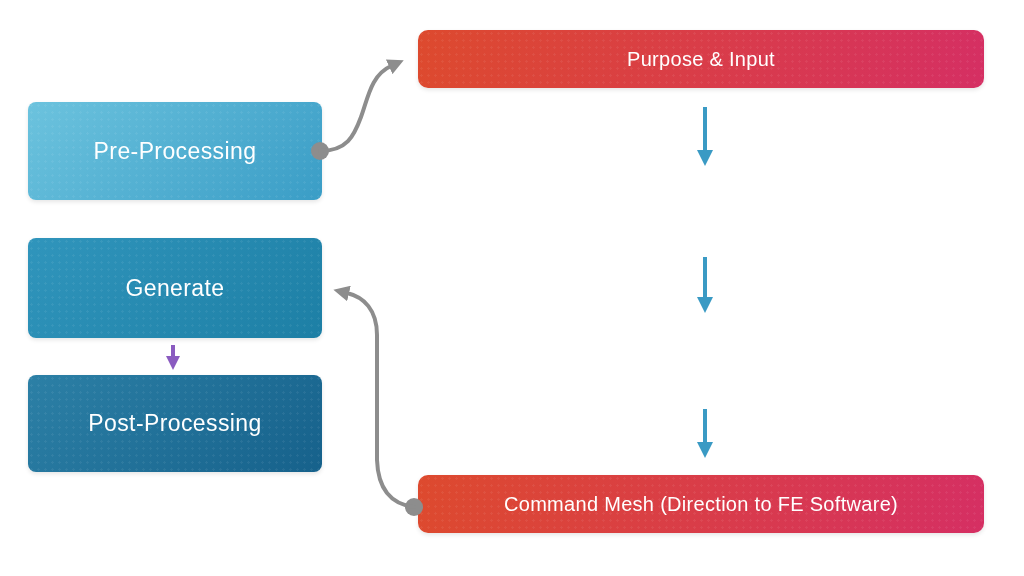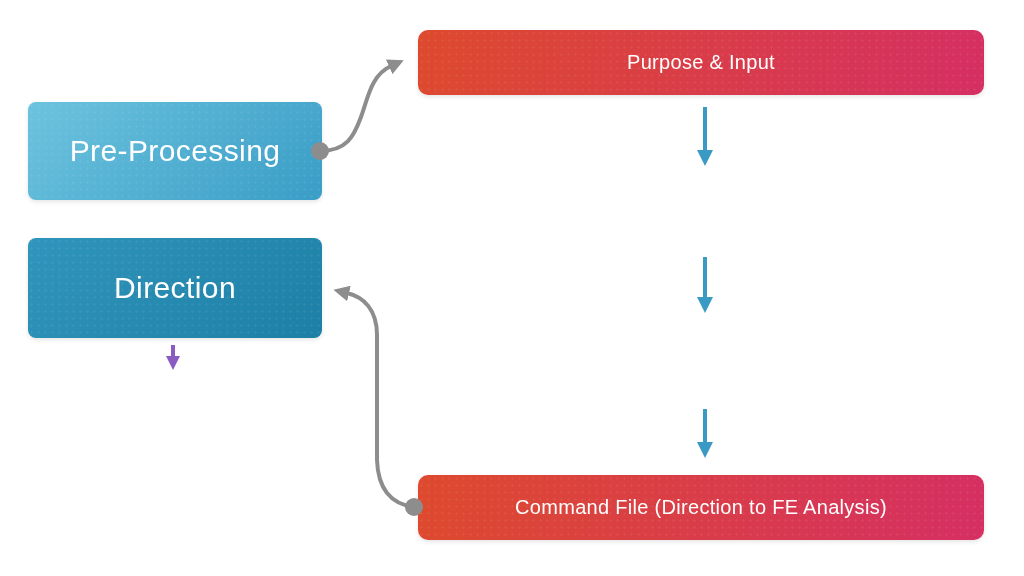--- a/index.html
+++ b/index.html
@@ -32,30 +32,30 @@
     border-radius: inherit;
     background-image: radial-gradient(rgba(255,255,255,0.22) 1px, transparent 1.4px);
     background-size: 7px 7px;
     opacity: 0.28;
     pointer-events: none;
   }
   .stage {
     left: 28px;
     width: 294px;
     border-radius: 8px;
-    font-size: 30px;
+    font-size: 23px;
     letter-spacing: 0.4px;
   }
   .stage-pre  { top: 102px; height: 98px;  background: linear-gradient(135deg, #6cc3de 0%, #3a9dc6 100%); }
   .stage-ana  { top: 238px; height: 100px; background: linear-gradient(135deg, #3095bc 0%, #1d7fa5 100%); }
   .stage-post { top: 375px; height: 97px;  background: linear-gradient(135deg, #2c80a6 0%, #16618b 100%); }
   .step {
     left: 418px;
     width: 566px;
-    height: 65px;
+    height: 58px;
     border-radius: 10px;
     font-size: 20px;
     letter-spacing: 0.3px;
     background: linear-gradient(100deg, #dd4a2e 0%, #d52f63 100%);
   }
   .step-1 { top: 30px; }
   .step-2 { top: 178px; }
   .step-3 { top: 325px; }
   .step-4 { top: 475px; }
   .node-label {
@@ -74,28 +74,31 @@
 </style>
 </head>
 <body>
 
 <div class="canvas">
 
   <div class="node stage stage-pre">
     <span class="node-label">Pre-Processing</span>
   </div>
   <div class="node stage stage-ana">
-    <span class="node-label">Direction</span>
+    <span class="node-label">Generate</span>
+  </div>
+  <div class="node stage stage-post">
+    <span class="node-label">Post-Processing</span>
   </div>
 
   <div class="node step step-1">
     <span class="node-label">Purpose &amp; Input</span>
   </div>
   <div class="node step step-4">
-    <span class="node-label">Command File (Direction to FE Analysis)</span>
+    <span class="node-label">Command Mesh (Direction to FE Software)</span>
   </div>
 
   <svg class="arrow-layer" viewBox="0 0 1024 576" xmlns="http://www.w3.org/2000/svg">
     <defs>
       <marker id="blueHead" markerUnits="userSpaceOnUse" markerWidth="18" markerHeight="18" refX="2" refY="8" orient="auto">
         <path d="M0,0 L16,8 L0,16 Z" fill="#3a9ac4"></path>
       </marker>
       <marker id="purpleHead" markerUnits="userSpaceOnUse" markerWidth="16" markerHeight="16" refX="2" refY="7" orient="auto">
         <path d="M0,0 L14,7 L0,14 Z" fill="#8a5bc0"></path>
       </marker>

